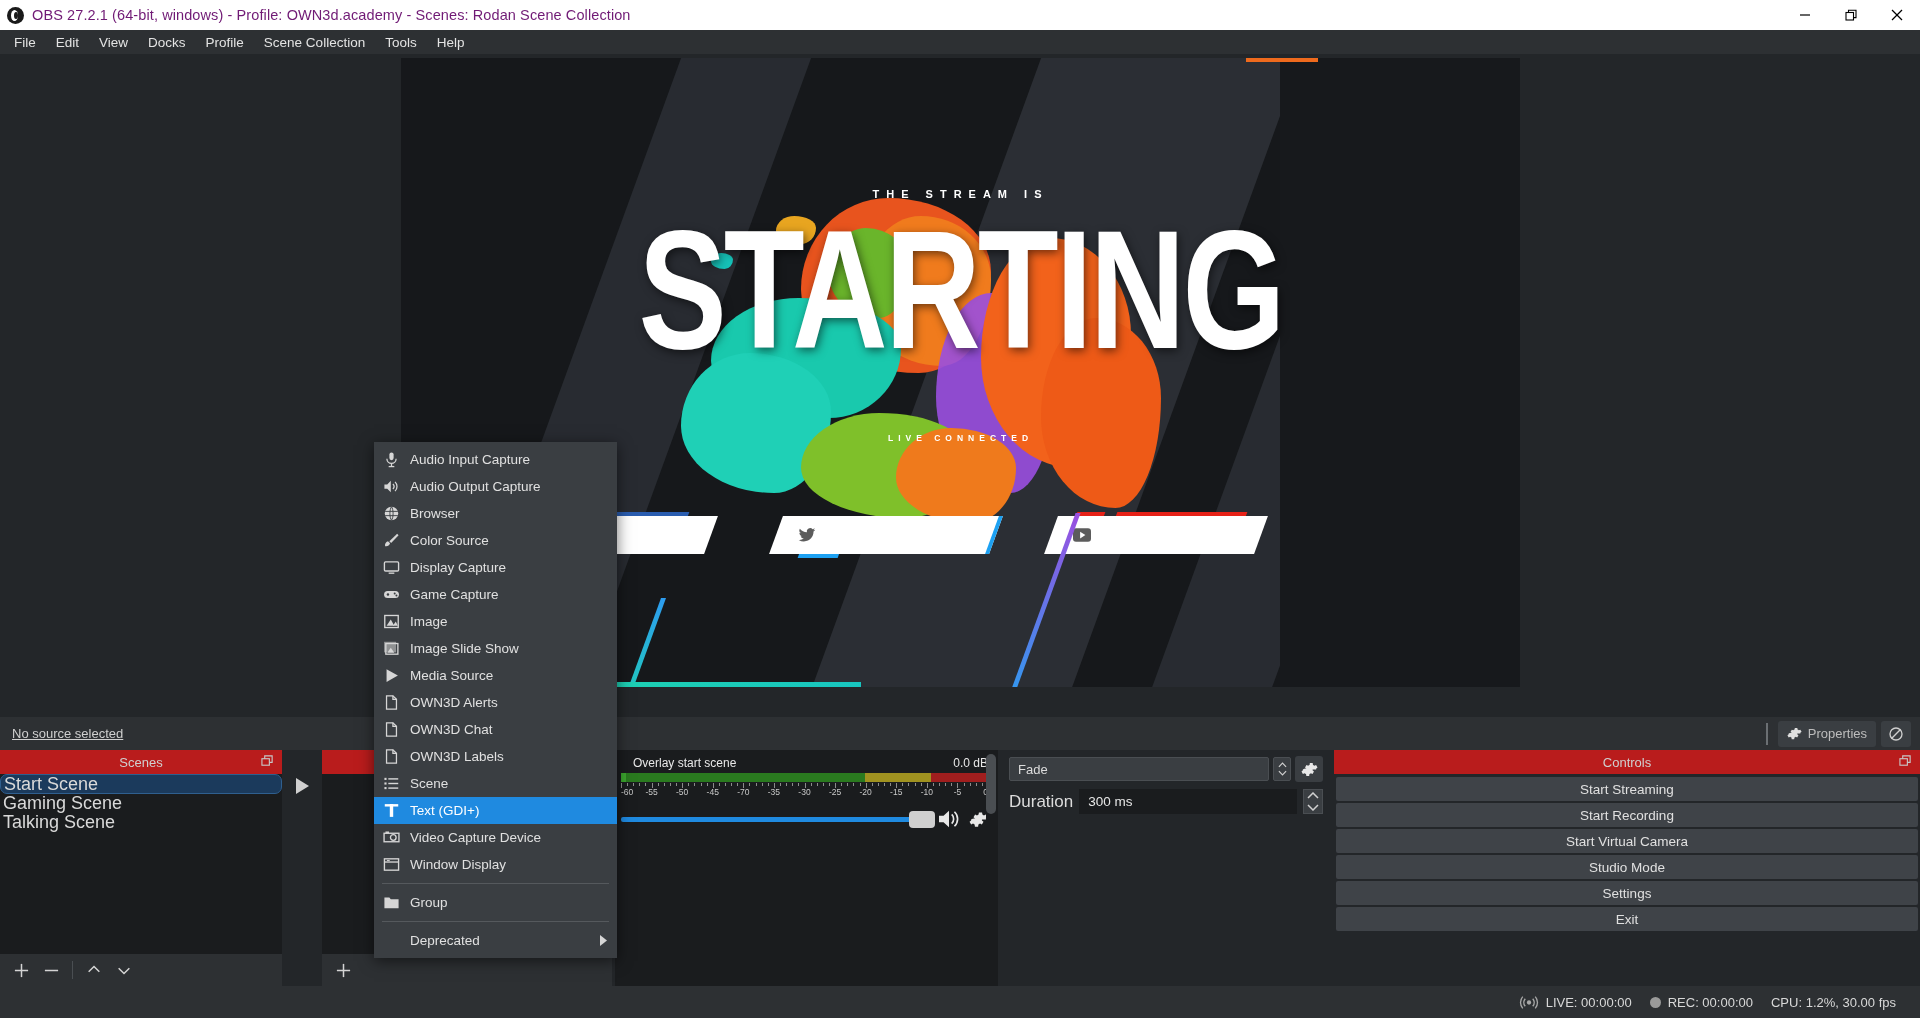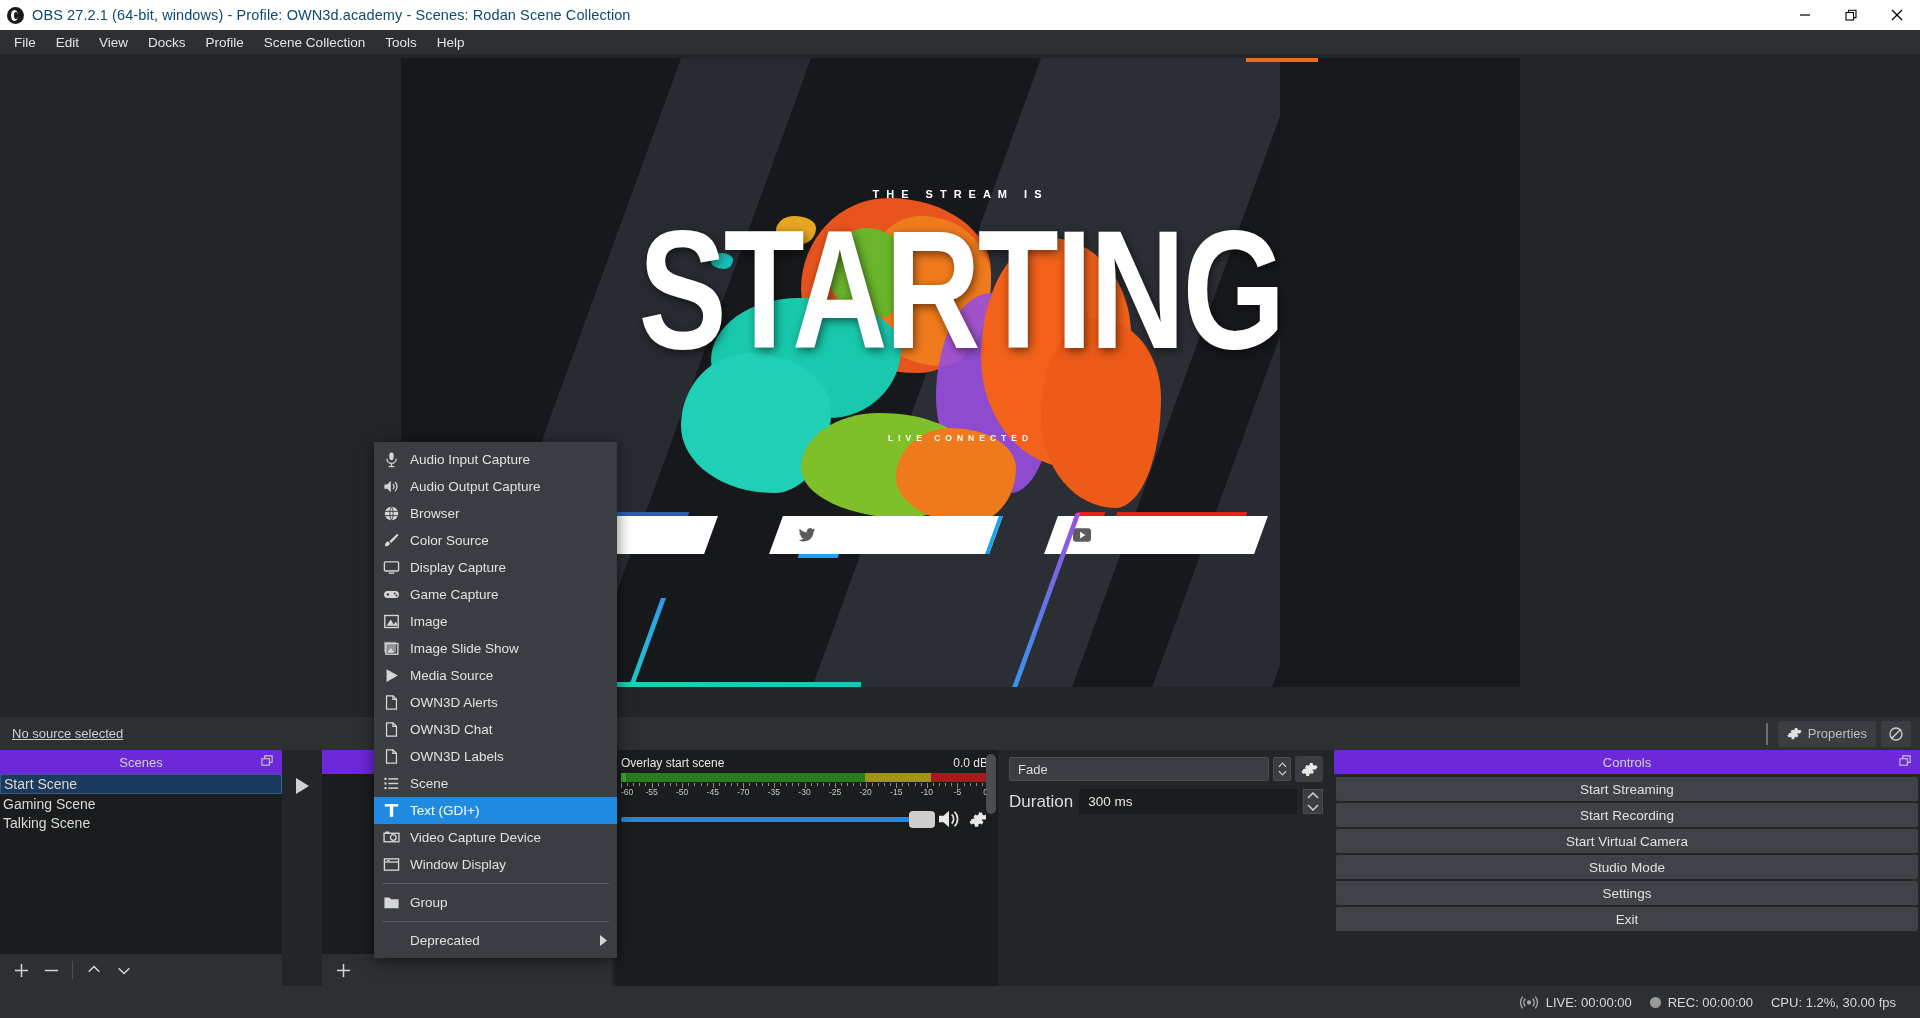--- a/index.html
+++ b/index.html
@@ -24,21 +24,21 @@
   .titlebar .obs-logo::after {
     content: ""; position: absolute; left: 4px; top: 3px;
     width: 7px; height: 11px; border-radius: 50%;
     background: #ffffff;
   }
   .titlebar .obs-logo::before {
     content: ""; position: absolute; left: 6.5px; top: 5px;
     width: 4px; height: 7px; border-radius: 50%;
     background: #1a1a1a; z-index: 2;
   }
-  .title-text { font-size: 14.5px; color: #0c4a6e; letter-spacing: .1px; }
+  .title-text { font-size: 14.5px; color: #701a75; letter-spacing: .1px; }
   .win-btns { margin-left: auto; display: flex; height: 30px; }
   .win-btn {
     width: 46px; height: 30px; display: flex; align-items: center; justify-content: center;
     color: #000; font-size: 14px;
   }
   .win-btn svg { display:block; }
 
   
   .menubar {
     height: 25px; background: #2d3033; display: flex; align-items: center;
@@ -130,21 +130,21 @@
     width: 30px; height: 26px; display:flex; align-items:center; justify-content:center;
     background: #3a3e42; border-radius: 3px; margin-right: 5px;
   }
 
   
   .docks {
     flex: 0 0 236px; display: flex; background: #232629; gap: 3px; padding: 0 0 0 0;
   }
   .dock { display: flex; flex-direction: column; background: #232629; }
   .dock-header {
-    height: 24px; background: #6d28d9; display: flex; align-items: center;
+    height: 24px; background: #b91c1c; display: flex; align-items: center;
     justify-content: center; position: relative; flex: 0 0 24px;
   }
   .dock-title { font-size: 13px; color: #d0d0d0; }
   .float-icon {
     position: absolute; right: 8px; top: 5px; width: 13px; height: 13px;
   }
   .dock-body { flex: 1 1 auto; background: #1a1c1e; overflow: hidden; position: relative; }
   .dock-footer {
     height: 32px; background: #2d3033; display: flex; align-items: center;
     padding-left: 6px; gap: 0px; flex: 0 0 32px;
@@ -152,21 +152,21 @@
   .ft-btn {
     width: 30px; height: 30px; display: flex; align-items: center; justify-content: center;
     color: #d4d4d4;
   }
   .ft-sep { width: 1px; height: 18px; background: #4a4e52; margin: 0 6px; }
 
   
   .dock-scenes { width: 282px; }
   .list-row {
     height: 19px; display: flex; align-items: center; padding-left: 3px;
-    font-size: 14px; color: #d9d9d9;
+    font-size: 18px; color: #d9d9d9; border-radius: 7px;
   }
   .list-row.selected { background: #1b3a5c; border: 1px solid #2f5f8f; height: 20px; }
   .scene-side {
     width: 34px; background: #232629; display: flex; flex-direction: column;
     align-items: center; padding-top: 28px;
   }
   .play-tri {
     width: 0; height: 0; border-left: 13px solid #d0d0d0;
     border-top: 8px solid transparent; border-bottom: 8px solid transparent;
   }
@@ -174,21 +174,21 @@
   
   .dock-sources { width: 290px; }
   .src-head-icons {
     position: absolute; right: 8px; top: 4px; display: flex; gap: 12px; align-items: center;
   }
 
   
   .dock-mixer { width: 383px; }
   .mixer-track { padding: 6px 10px 0 6px; position: relative; }
   .mixer-top { display: flex; justify-content: space-between; font-size: 12px; }
-  .mixer-name { color: #e8e8e8; }
+  .mixer-name { color: #e8e8e8; margin-left: 12px; }
   .mixer-db { color: #e8e8e8; }
   .meter {
     height: 9px; margin-top: 3px; display: flex; position: relative; overflow: hidden;
   }
   .meter .seg-green { background: #2a7a1f; }
   .meter .seg-yellow { background: #a09220; }
   .meter .seg-red { background: #a01e1e; }
   .meter-peak {
     position: absolute; left: 0; top: 0; width: 5px; height: 9px;
     background: #3ba62e;

